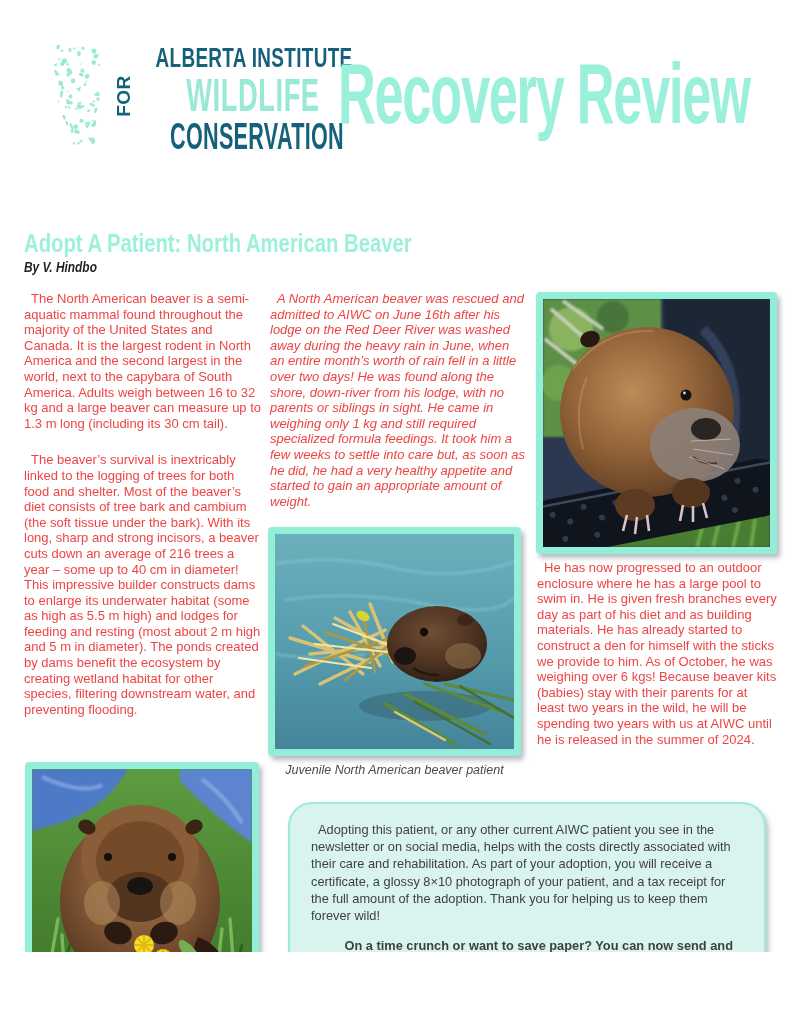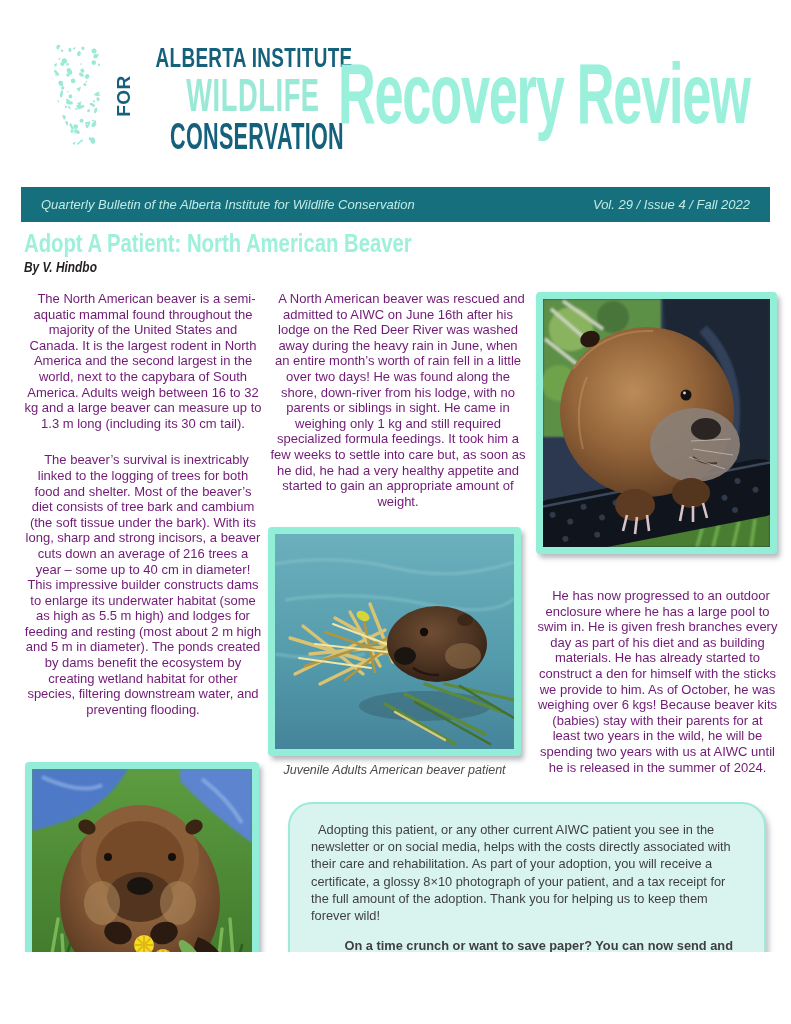--- a/index.html
+++ b/index.html
@@ -20,26 +20,26 @@
   #masthead { position:absolute; left:338px; top:50px; width:630px; font-weight:bold; font-size:85px; line-height:88px; color:#9af0db; transform:scaleX(.615); transform-origin:left top; letter-spacing:-2px; white-space:nowrap; }
 
   
   #banner { position:absolute; left:21px; top:187px; width:749px; height:35px; background:#156f7d; display:flex; justify-content:space-between; align-items:center; padding:0 20px; font-style:italic; font-size:13px; color:#c2ebe4; }
 
   
   #headline { position:absolute; left:24px; top:230px; font-weight:bold; font-size:26px; line-height:27px; color:#9df0da; transform:scaleX(.78); transform-origin:left top; white-space:nowrap; }
   #byline   { position:absolute; left:24px; top:259px; font-weight:bold; font-style:italic; font-size:14.5px; color:#231f20; transform:scaleX(.82); transform-origin:left top; white-space:nowrap; }
 
   
-  .col { position:absolute; font-size:13px; line-height:15.6px; color:#701a75;text-align:center; }
+  .col { position:absolute; font-size:13px; line-height:15.6px; color:#ef4444; }
   .col p { text-indent:7px; }
   .col p + p { margin-top:21px; }
   #col1 { left:24px;  top:291px; width:238px; }
-  #col2 { left:270px; top:291px; width:256px; }
-  #col3-text { left:537px; top:560px; width:241px;margin-top:28px; }
+  #col2 { left:270px; top:291px; width:256px;font-style:italic; }
+  #col3-text { left:537px; top:560px; width:241px; }
 
   
   .photo { position:absolute; border:7px solid #93eed8; border-radius:4px; box-shadow:3px 4px 5px rgba(95,105,115,.45); overflow:hidden; background:#cde; }
   .photo svg { display:block; width:100%; height:100%; }
   #photo-closeup   { left:536px; top:292px; width:241px; height:262px; }
   #photo-swimming  { left:268px; top:527px; width:253px; height:229px; }
   #photo-dandelion { left:25px;  top:762px; width:234px; height:245px; }
 
   #photo-caption { position:absolute; left:268px; top:763px; width:253px; text-align:center; font-style:italic; font-size:12.5px; color:#4a4a4c; }
 
@@ -156,24 +156,20 @@
       <div class="logo-for">
           <span>FOR</span>
         </div>
       <div class="logo-line2">WILDLIFE</div>
     </div>
     <div class="logo-line3">CONSERVATION</div>
   </div>
 
   <div id="masthead">Recovery Review</div>
 
-  <div id="banner">
-    <span>Quarterly Bulletin of the Alberta Institute for Wildlife Conservation</span>
-    <span>Vol. 29 / Issue 4 / Fall 2022</span>
-  </div>
 
   <div id="headline">Adopt A Patient: North American Beaver</div>
   <div id="byline">By V. Hindbo</div>
 
   <div id="col1" class="col">
     <p>The North American beaver is a semi-aquatic mammal found throughout the majority of the United States and Canada. It is the largest rodent in North America and the second largest in the world, next to the capybara of South America. Adults weigh between 16 to 32 kg and a large beaver can measure up to 1.3 m long (including its 30 cm tail).</p>
     <p>The beaver’s survival is inextricably linked to the logging of trees for both food and shelter. Most of the beaver’s diet consists of tree bark and cambium (the soft tissue under the bark). With its long, sharp and strong incisors, a beaver cuts down an average of 216 trees a year – some up to 40 cm in diameter! This impressive builder constructs dams to enlarge its underwater habitat (some as high as 5.5 m high) and lodges for feeding and resting (most about 2 m high and 5 m in diameter). The ponds created by dams benefit the ecosystem by creating wetland habitat for other species, filtering downstream water, and preventing flooding.</p>
   </div>
 
   <div id="col2" class="col">
@@ -278,21 +274,21 @@
       <ellipse cx="130" cy="122" rx="11" ry="9" fill="#1b1512"></ellipse>
       <path d="M138 134 q12 8 26 7" stroke="#241712" stroke-width="2.5" fill="none"></path>
       <g stroke-linecap="round">
         <path d="M130 160 L210 200 M150 150 L228 178 M110 170 L180 210 M170 150 L239 166" stroke="#5d8a39" stroke-width="3.2"></path>
         <path d="M140 168 L215 210 M185 152 L239 184" stroke="#44702a" stroke-width="2.4"></path>
         <path d="M120 178 L170 206" stroke="#d9c97f" stroke-width="2.4"></path>
       </g>
     </svg>
   </figure>
 
-  <div id="photo-caption">Juvenile Adults American beaver patient</div>
+  <div id="photo-caption">Juvenile North American beaver patient</div>
 
   <figure id="photo-dandelion" class="photo">
     <svg viewBox="0 0 220 231" xmlns="http://www.w3.org/2000/svg" preserveAspectRatio="none">
       <defs>
         <linearGradient id="grass3" x1="0" y1="0" x2="0" y2="1">
           <stop offset="0%" stop-color="#5d9c40"></stop>
             <stop offset="100%" stop-color="#3c7429"></stop>
         </linearGradient>
         <radialGradient id="fur3" cx="50%" cy="35%" r="75%">
           <stop offset="0%" stop-color="#a87a4e"></stop>

